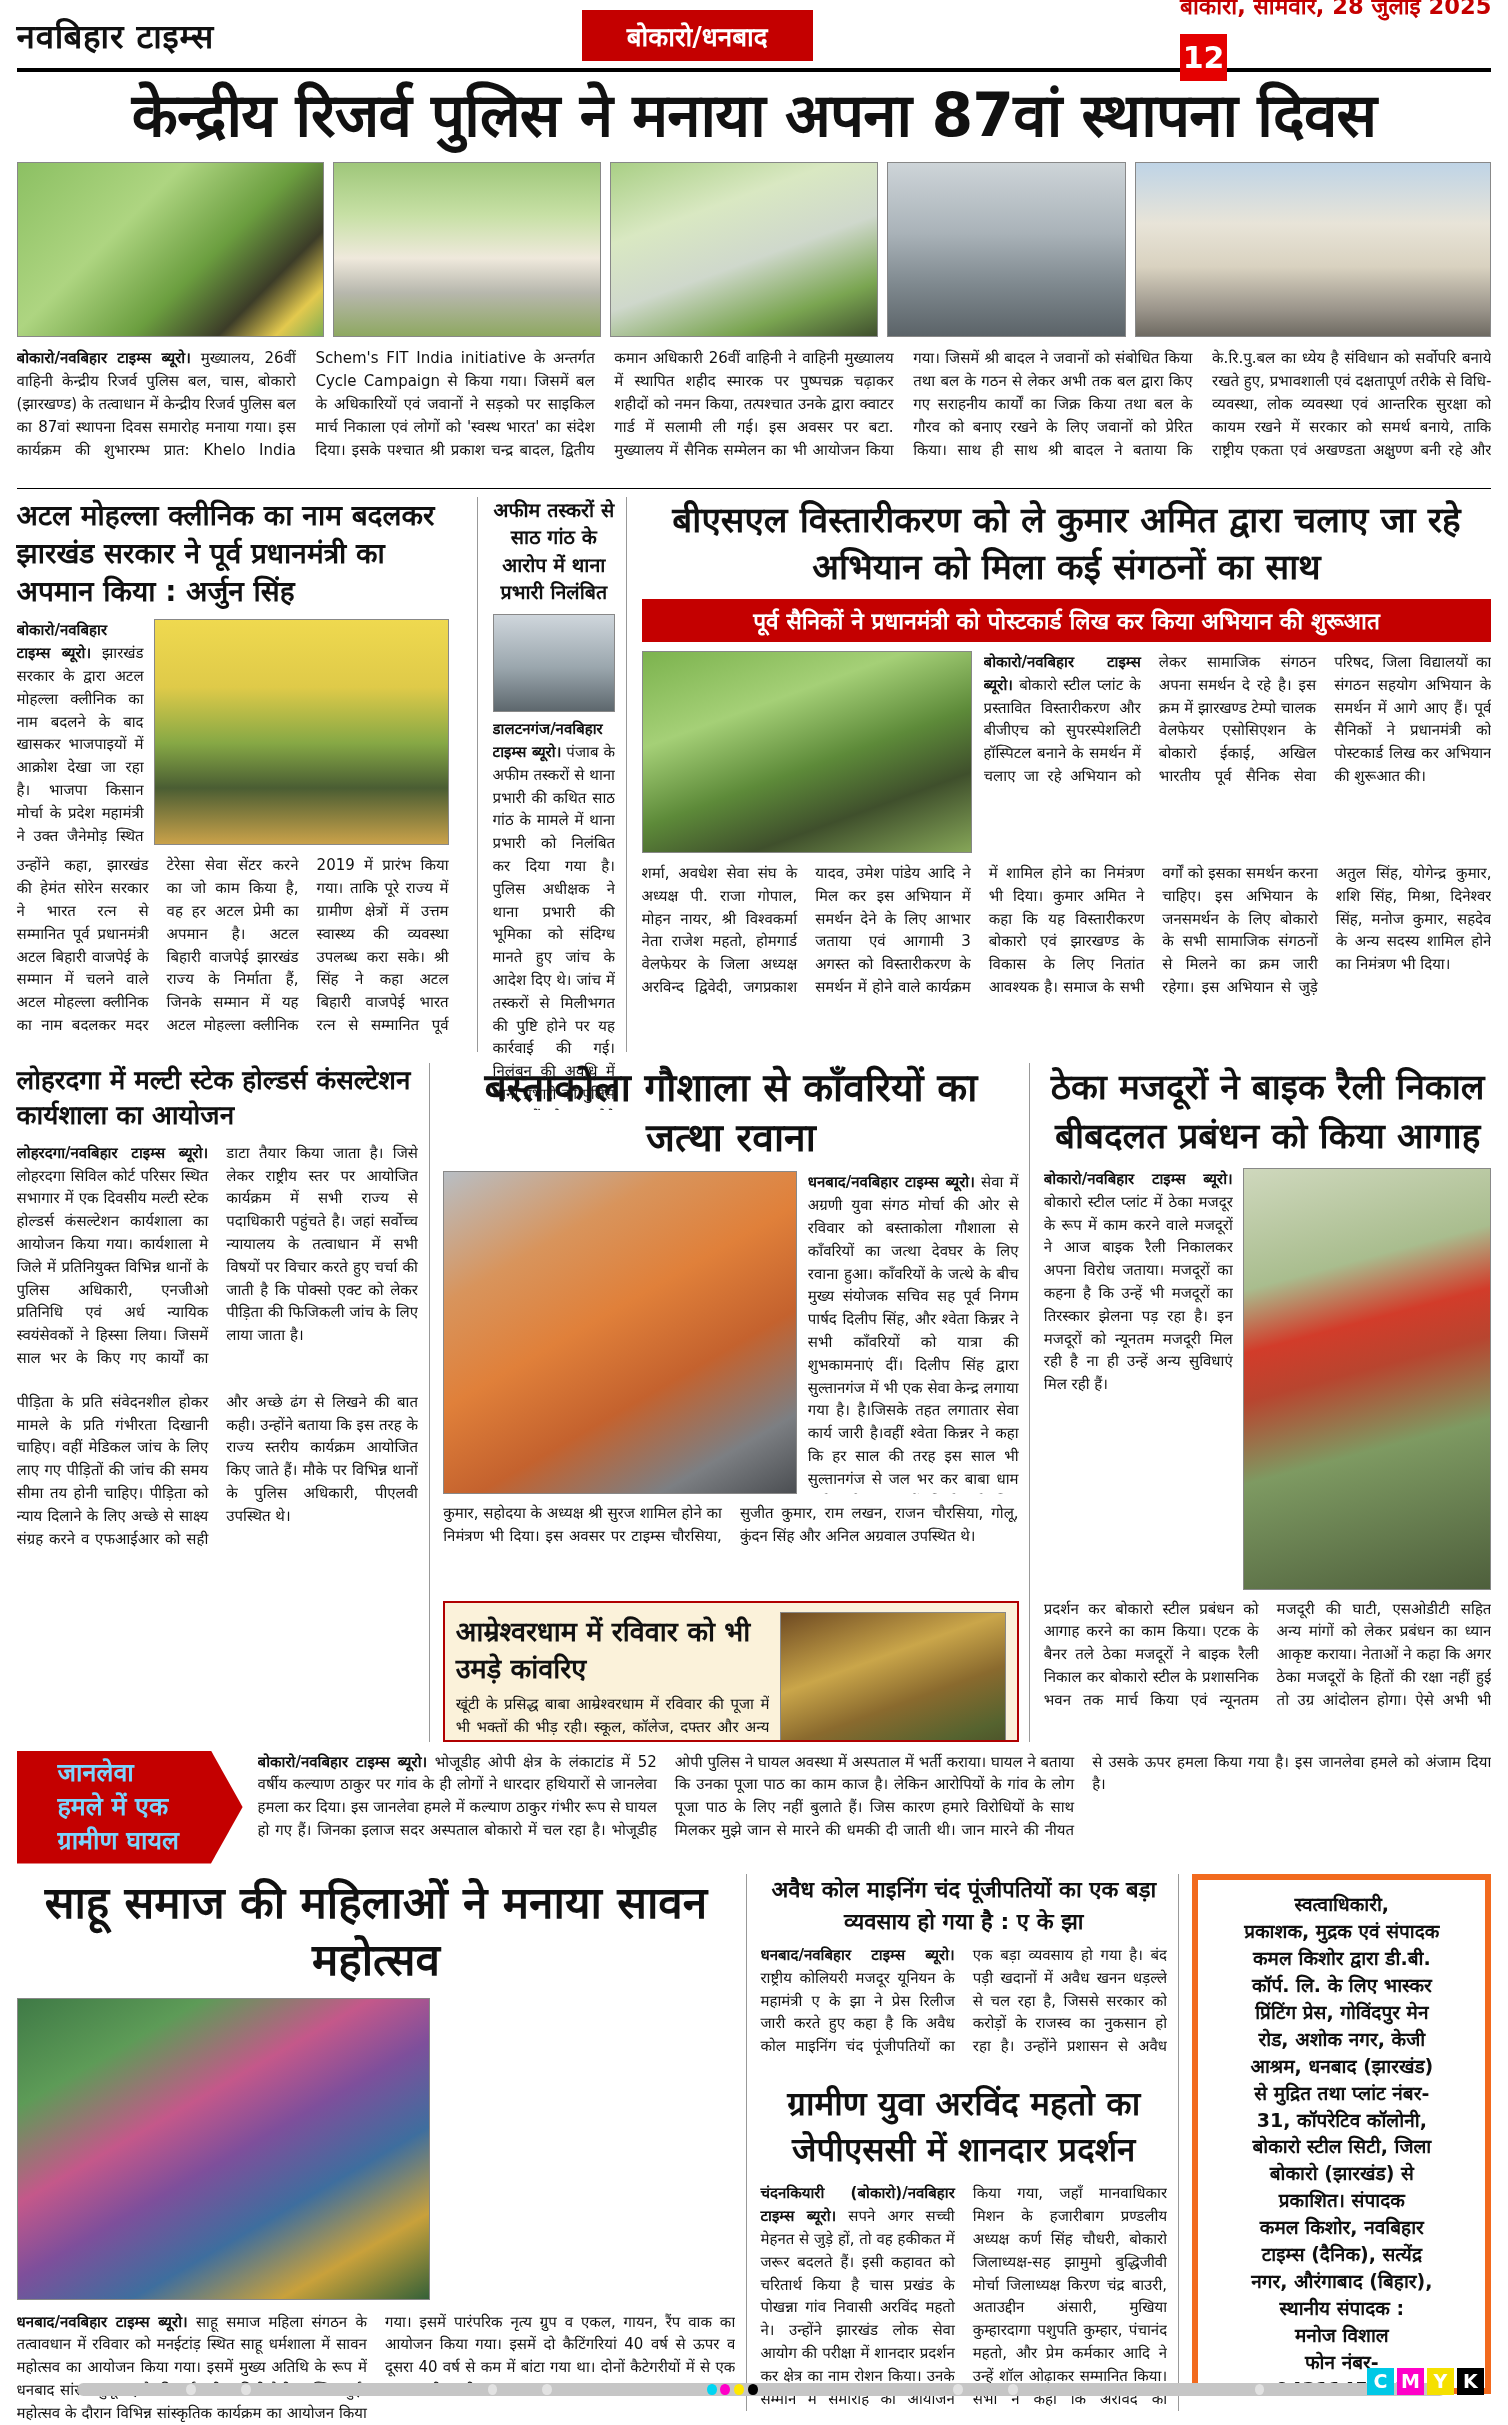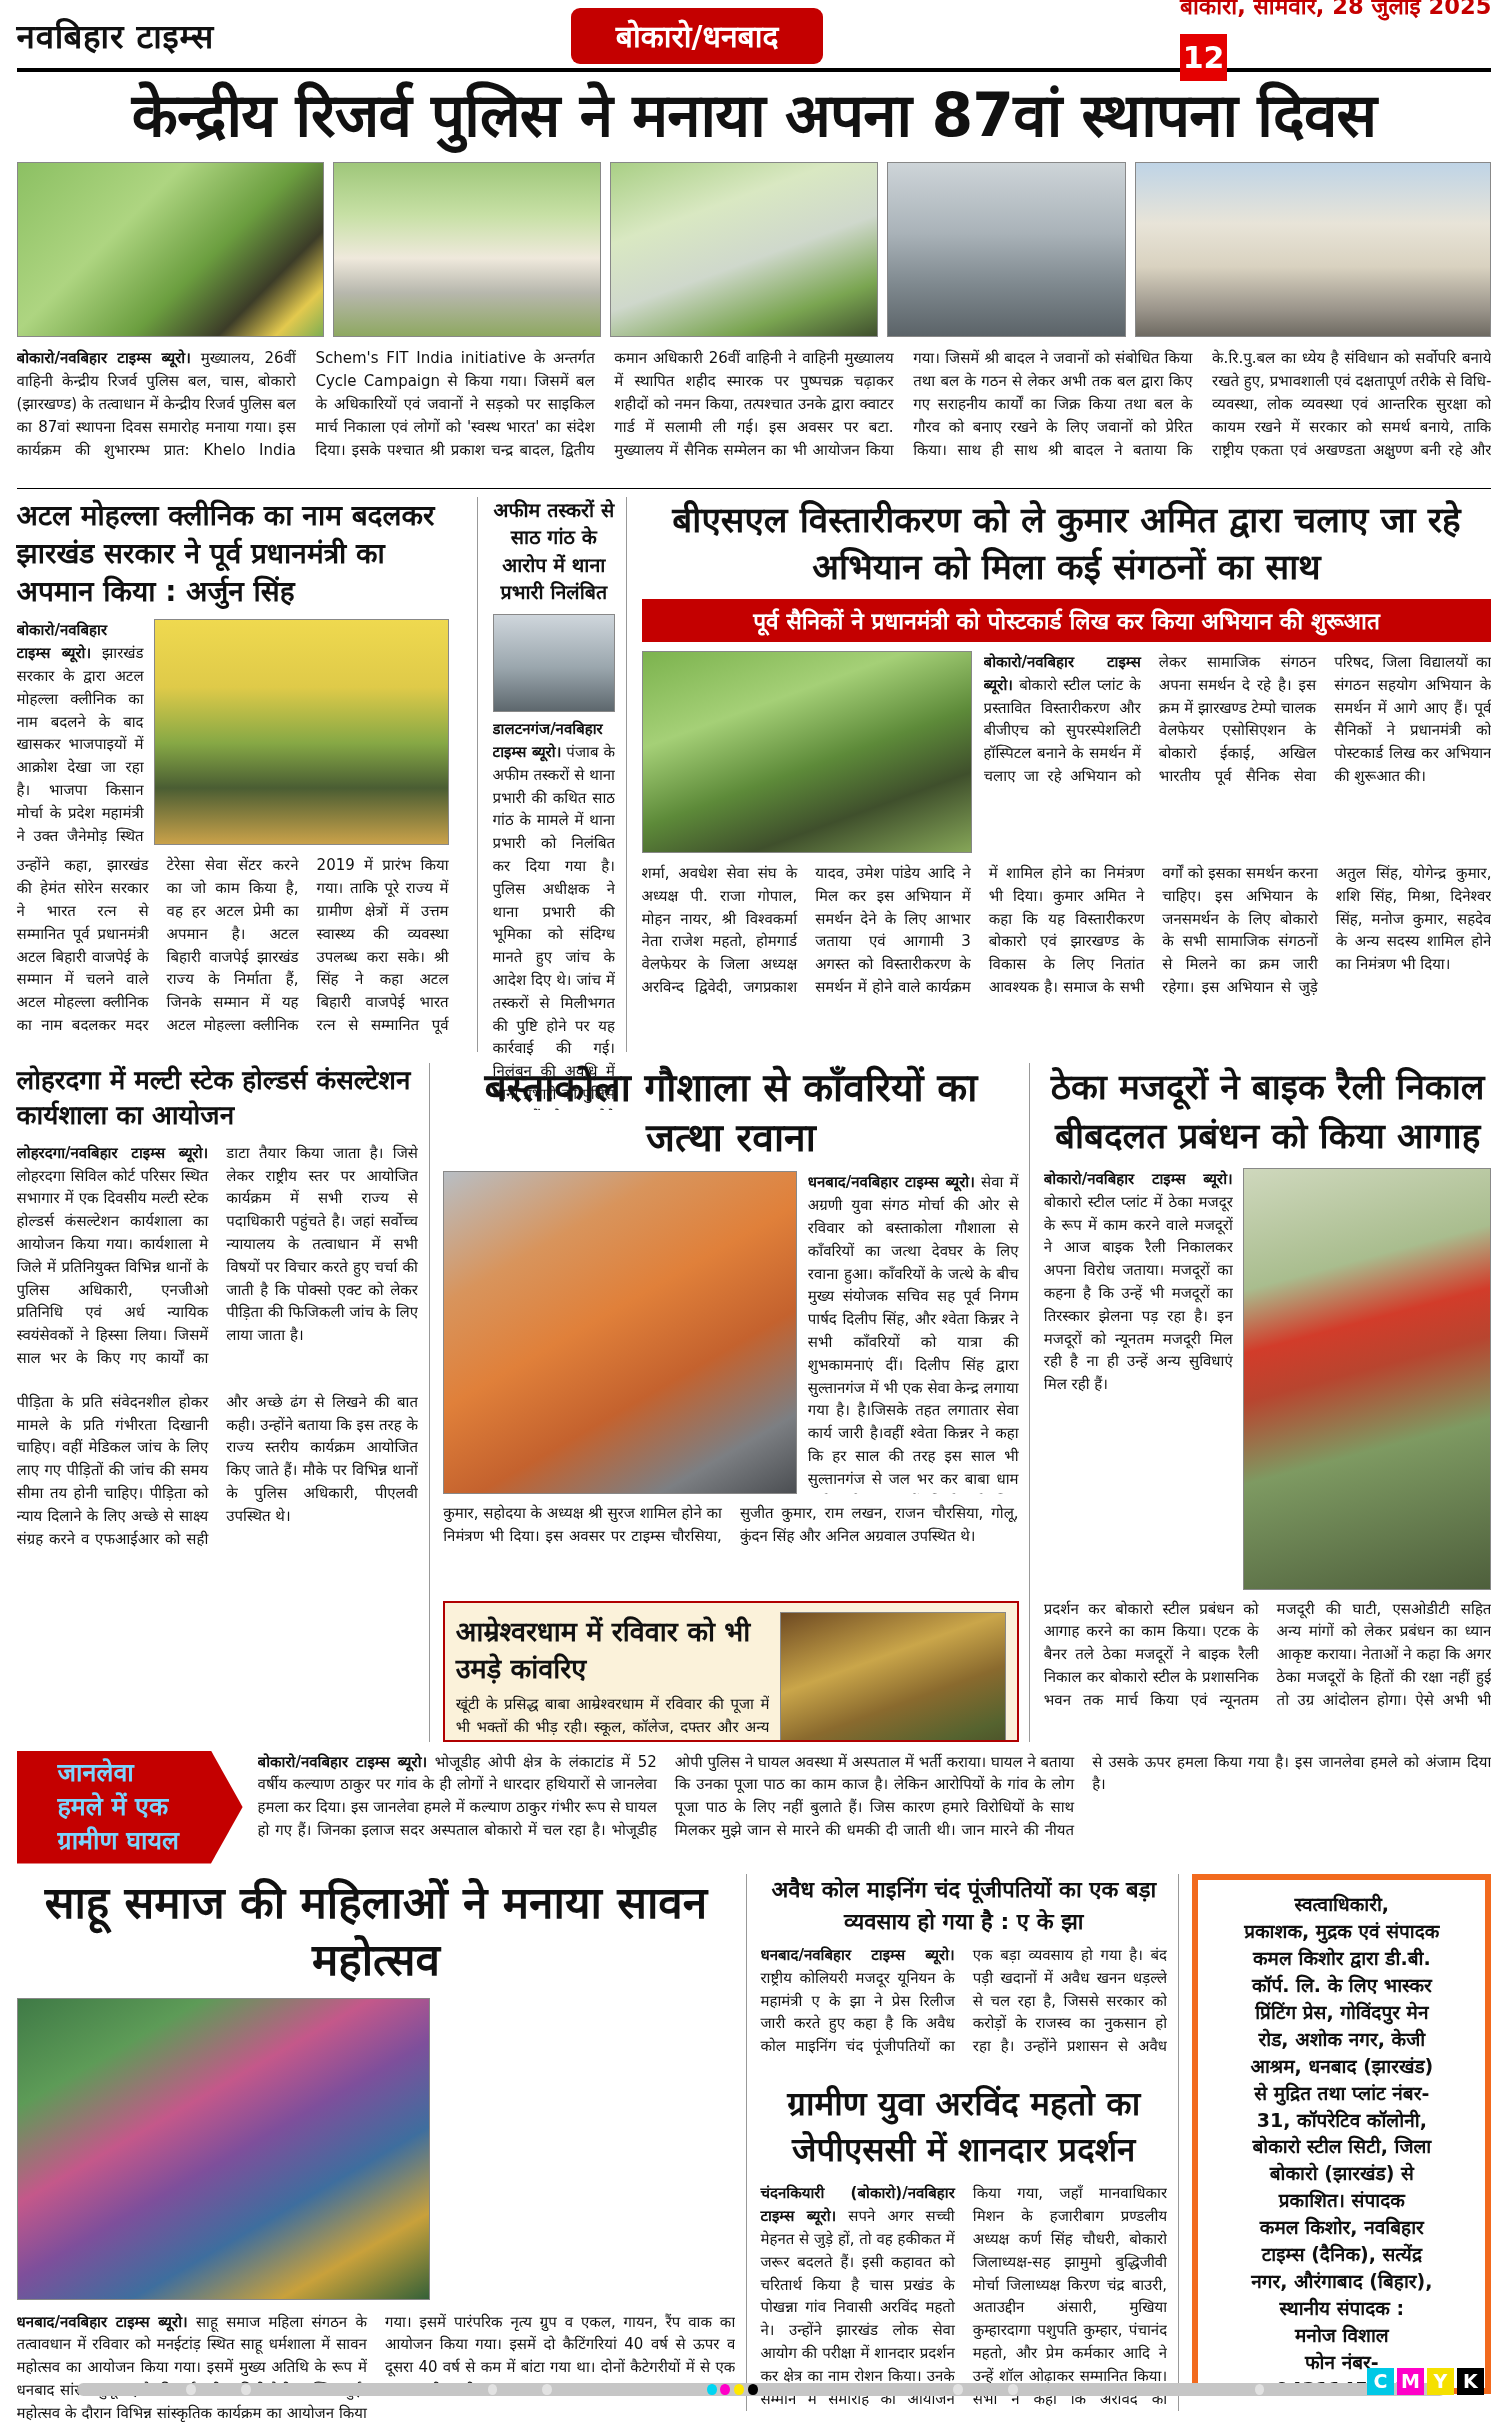--- a/index.html
+++ b/index.html
@@ -11,22 +11,22 @@
   *{margin:0;padding:0;box-sizing:border-box;}
   html,body{background:#e9e9e9;}
   .page{
     width:1508px;height:2426px;margin:0 auto;background:#ffffff;
     font-family:"DejaVu Sans","Liberation Sans",sans-serif;color:var(--ink);
     position:relative;overflow:hidden;padding:7.5px 16.6px 0 16.6px;
   }
   
   .masthead{display:flex;align-items:center;justify-content:space-between;height:56px;}
   .paper-name{font-size:33px;font-weight:800;letter-spacing:0.8px;}
-  .edition-box{background:var(--red);color:#fff;font-size:30px;font-weight:800;
-    padding:7.5px 45px;border-radius:9px;}
+  .edition-box{background:var(--red);color:#fff;font-size:26px;font-weight:800;
+    padding:7.5px 45px;border-radius:0;}
   .head-right{display:flex;gap:13.6px;flex-direction:column;}
   .date-line{color:var(--red);font-size:22.6px;font-weight:800;}
   .page-no{background:#e50000;color:#fff;font-size:30px;font-weight:800;
     width:47px;height:47px;display:flex;align-items:center;justify-content:center;}
   .head-rule{height:3.8px;background:#000;margin-top:4.5px;}
   
   .lead-hl{font-size:60px;font-weight:800;text-align:center;line-height:1.2;margin:7.5px 0 10.6px 0;letter-spacing:-0.8px;}
   .photo-row{display:flex;gap:9px;height:175px;margin-bottom:10.6px;}
   .photo{border:0.8px solid #888;position:relative;overflow:hidden;flex-shrink:0;}
   .ph1{flex:1.55;background:linear-gradient(135deg,#8cc063 0%,#aed581 35%,#6b9e3f 60%,#3c3c28 78%,#e3c94e 90%,#7fae52 100%);}

